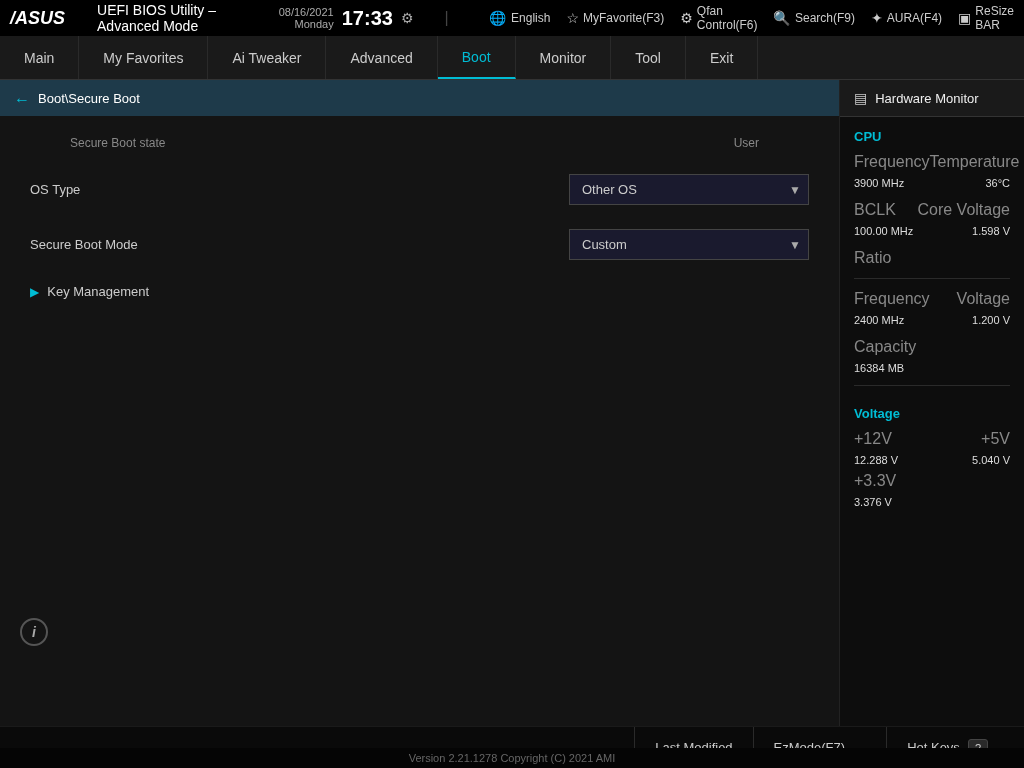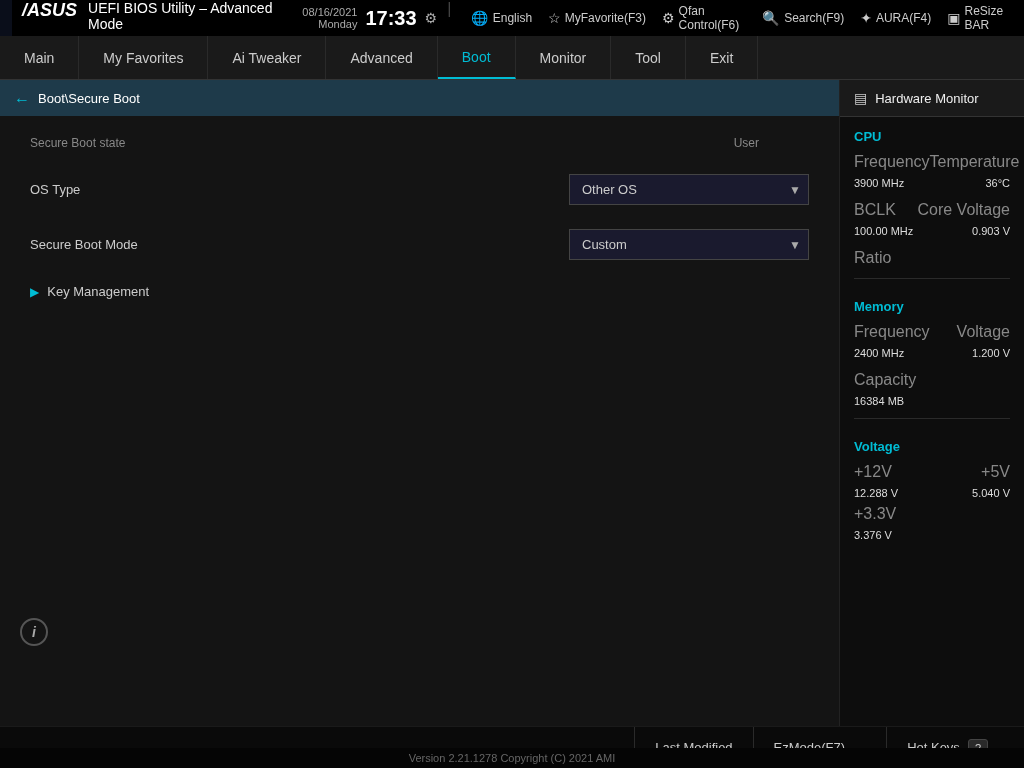--- a/index.html
+++ b/index.html
@@ -33,25 +33,25 @@
         radial-gradient(ellipse at 20% 80%, rgba(0, 80, 160, 0.3) 0%, transparent 50%),
         radial-gradient(ellipse at 80% 90%, rgba(0, 120, 200, 0.2) 0%, transparent 40%);
       z-index: 0;
     }
 
     
     .header {
       background: #000;
       height: 36px;
       display: flex;
+      align-items: center;
       padding: 0 10px;
-      gap: 6px;
+      gap: 27px;
       position: relative;
       z-index: 10;
-      margin-left: 12px;
     }
     .asus-logo {
       color: #fff;
       font-weight: bold;
       font-size: 18px;
       font-style: italic;
       margin-right: 5px;
     }
     .header-title {
       color: #fff;
@@ -330,20 +330,21 @@
       color: #666;
       z-index: 10;
     }
 
     
     .setting-section-header {
       display: flex;
       align-items: center;
       margin-bottom: 20px;
       padding-bottom: 4px;
+      margin-left: 40px;
     }
     .setting-state-label {
       color: #888;
       font-size: 12px;
       min-width: 140px;
     }
     .setting-user-label {
       color: #888;
       font-size: 12px;
       margin-left: auto;
@@ -483,29 +484,28 @@
     <div class="panel-row">
       <span class="panel-value">3900 MHz</span>
       <span class="panel-value">36°C</span>
     </div>
     <div class="panel-row" style="margin-top:6px;gap:20px;">
       <span class="panel-label">BCLK</span>
       <span class="panel-label">Core Voltage</span>
     </div>
     <div class="panel-row">
       <span class="panel-value">100.00 MHz</span>
-      <span class="panel-value">0.903 V</span>
+      <span class="panel-value">1.598 V</span>
     </div>
     <div class="panel-row" style="margin-top:6px;">
       <span class="panel-label">Ratio</span>
     </div>
 
     <hr class="panel-divider">
 
-    <div class="panel-section-title">Memory</div>
     <div class="panel-row">
       <span class="panel-label">Frequency</span>
       <span class="panel-label">Voltage</span>
     </div>
     <div class="panel-row">
       <span class="panel-value">2400 MHz</span>
       <span class="panel-value">1.200 V</span>
     </div>
     <div class="panel-row" style="margin-top:6px;">
       <span class="panel-label">Capacity</span>

